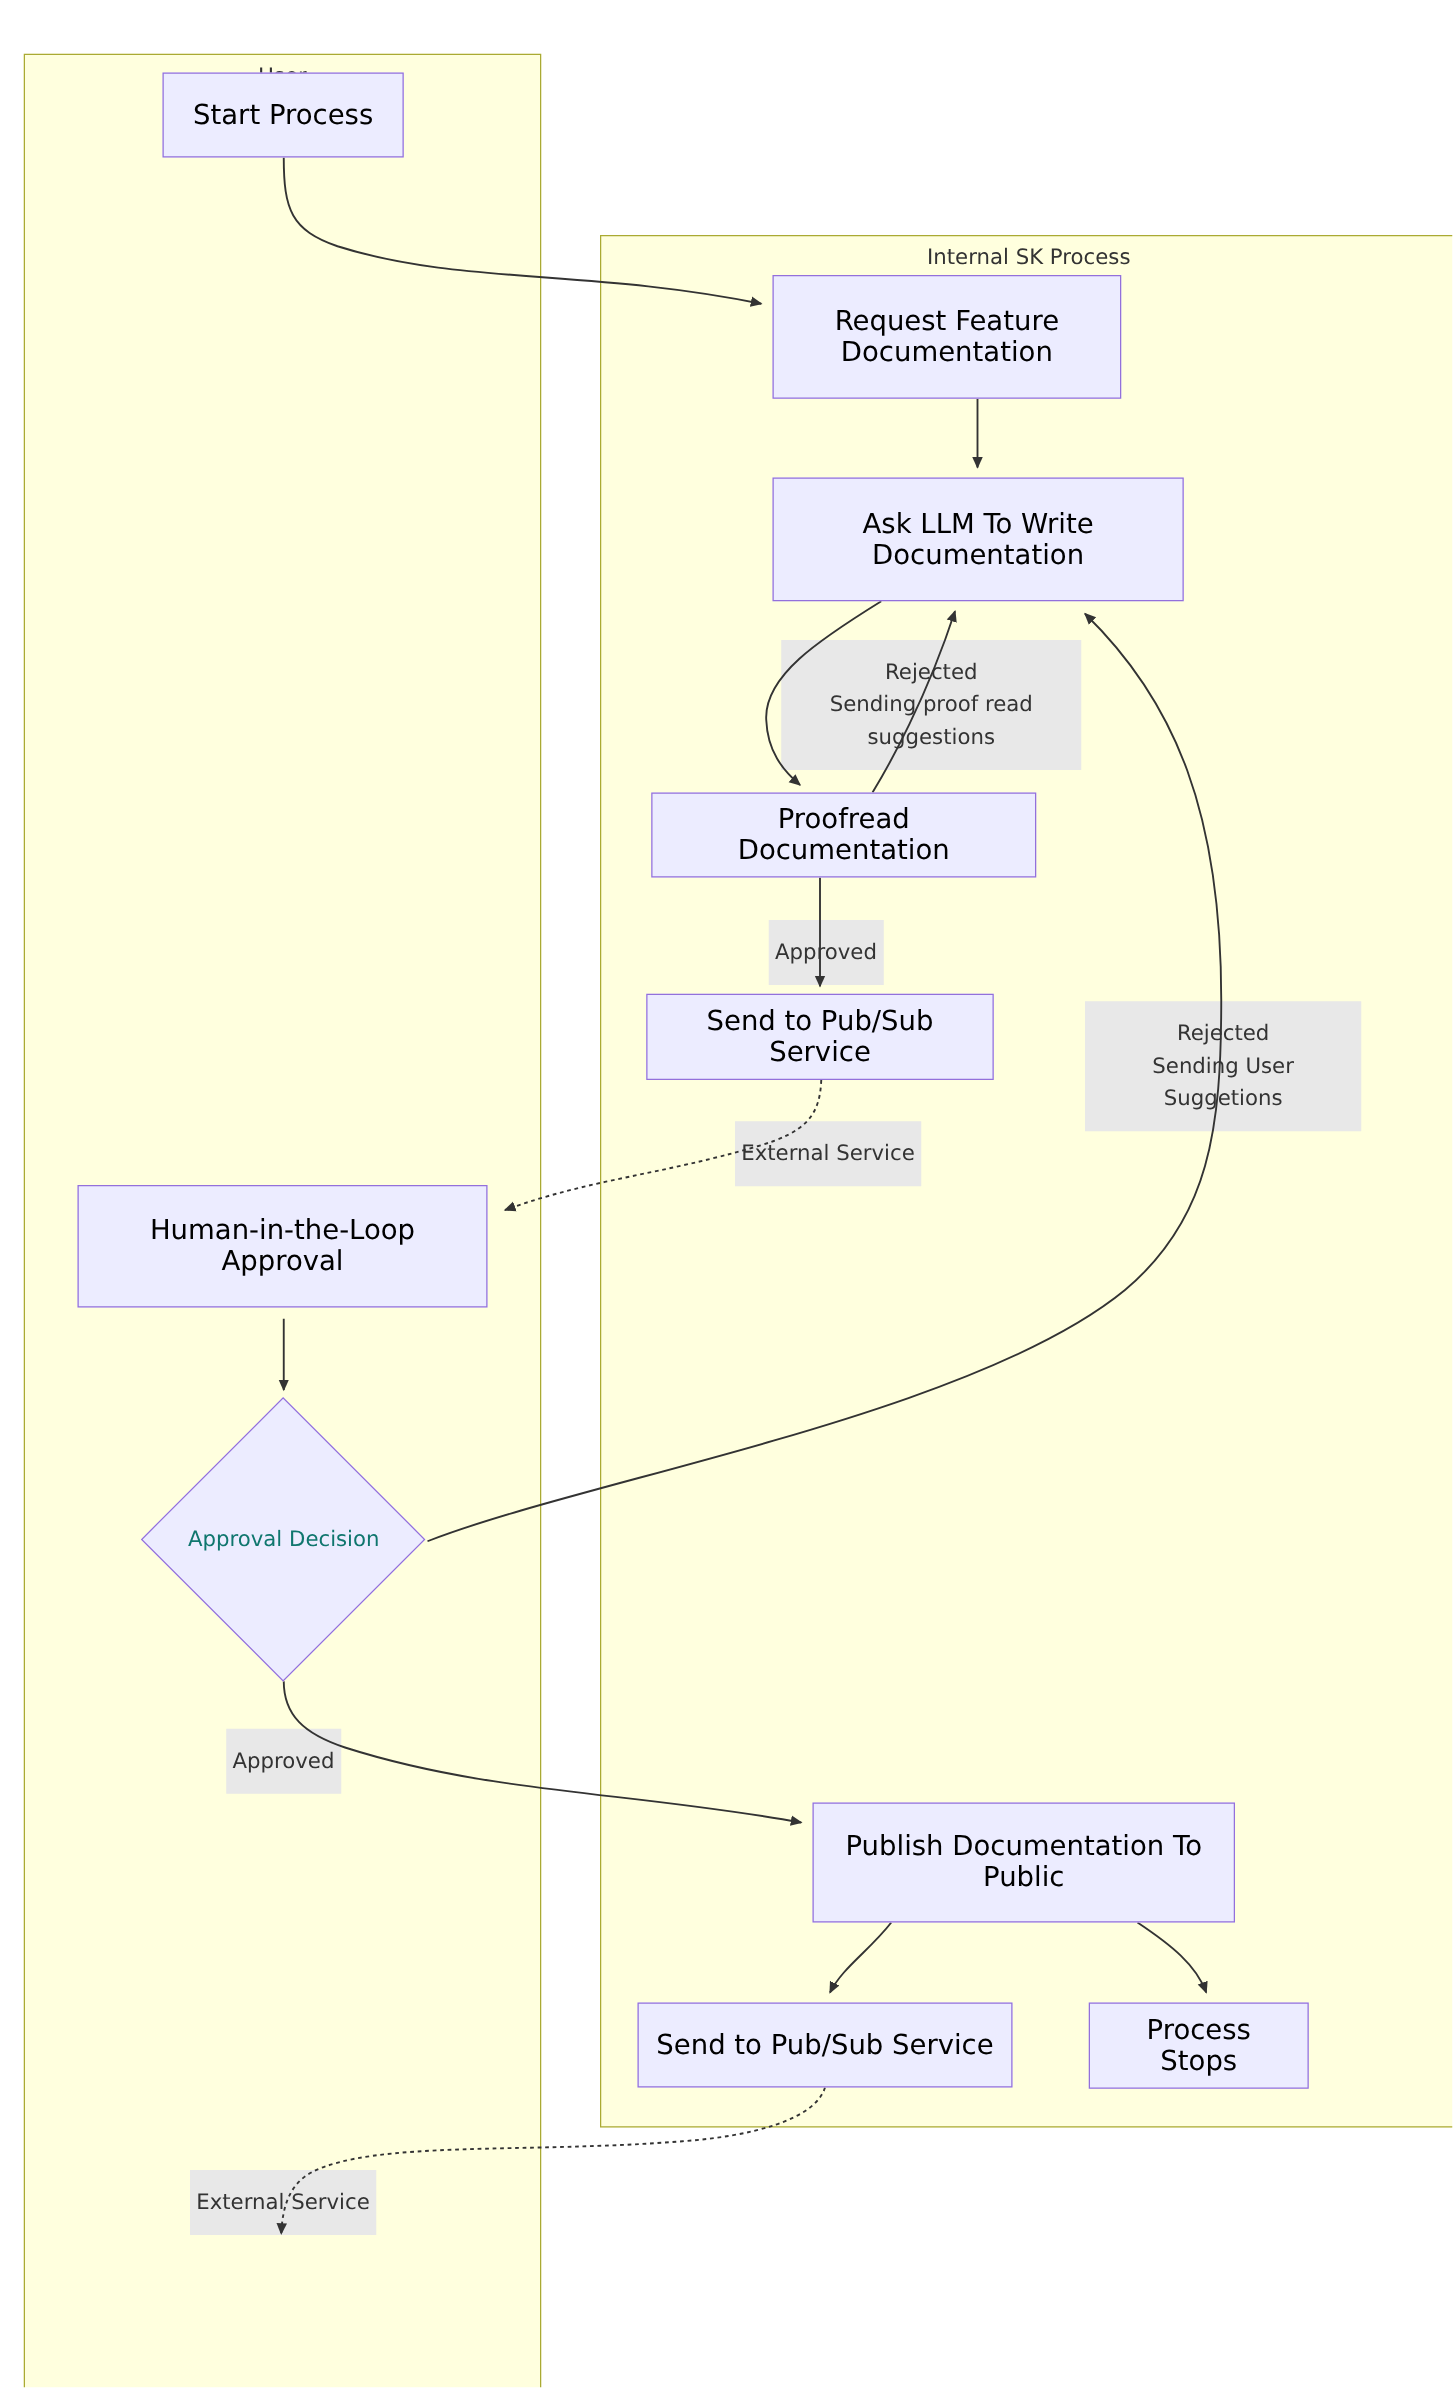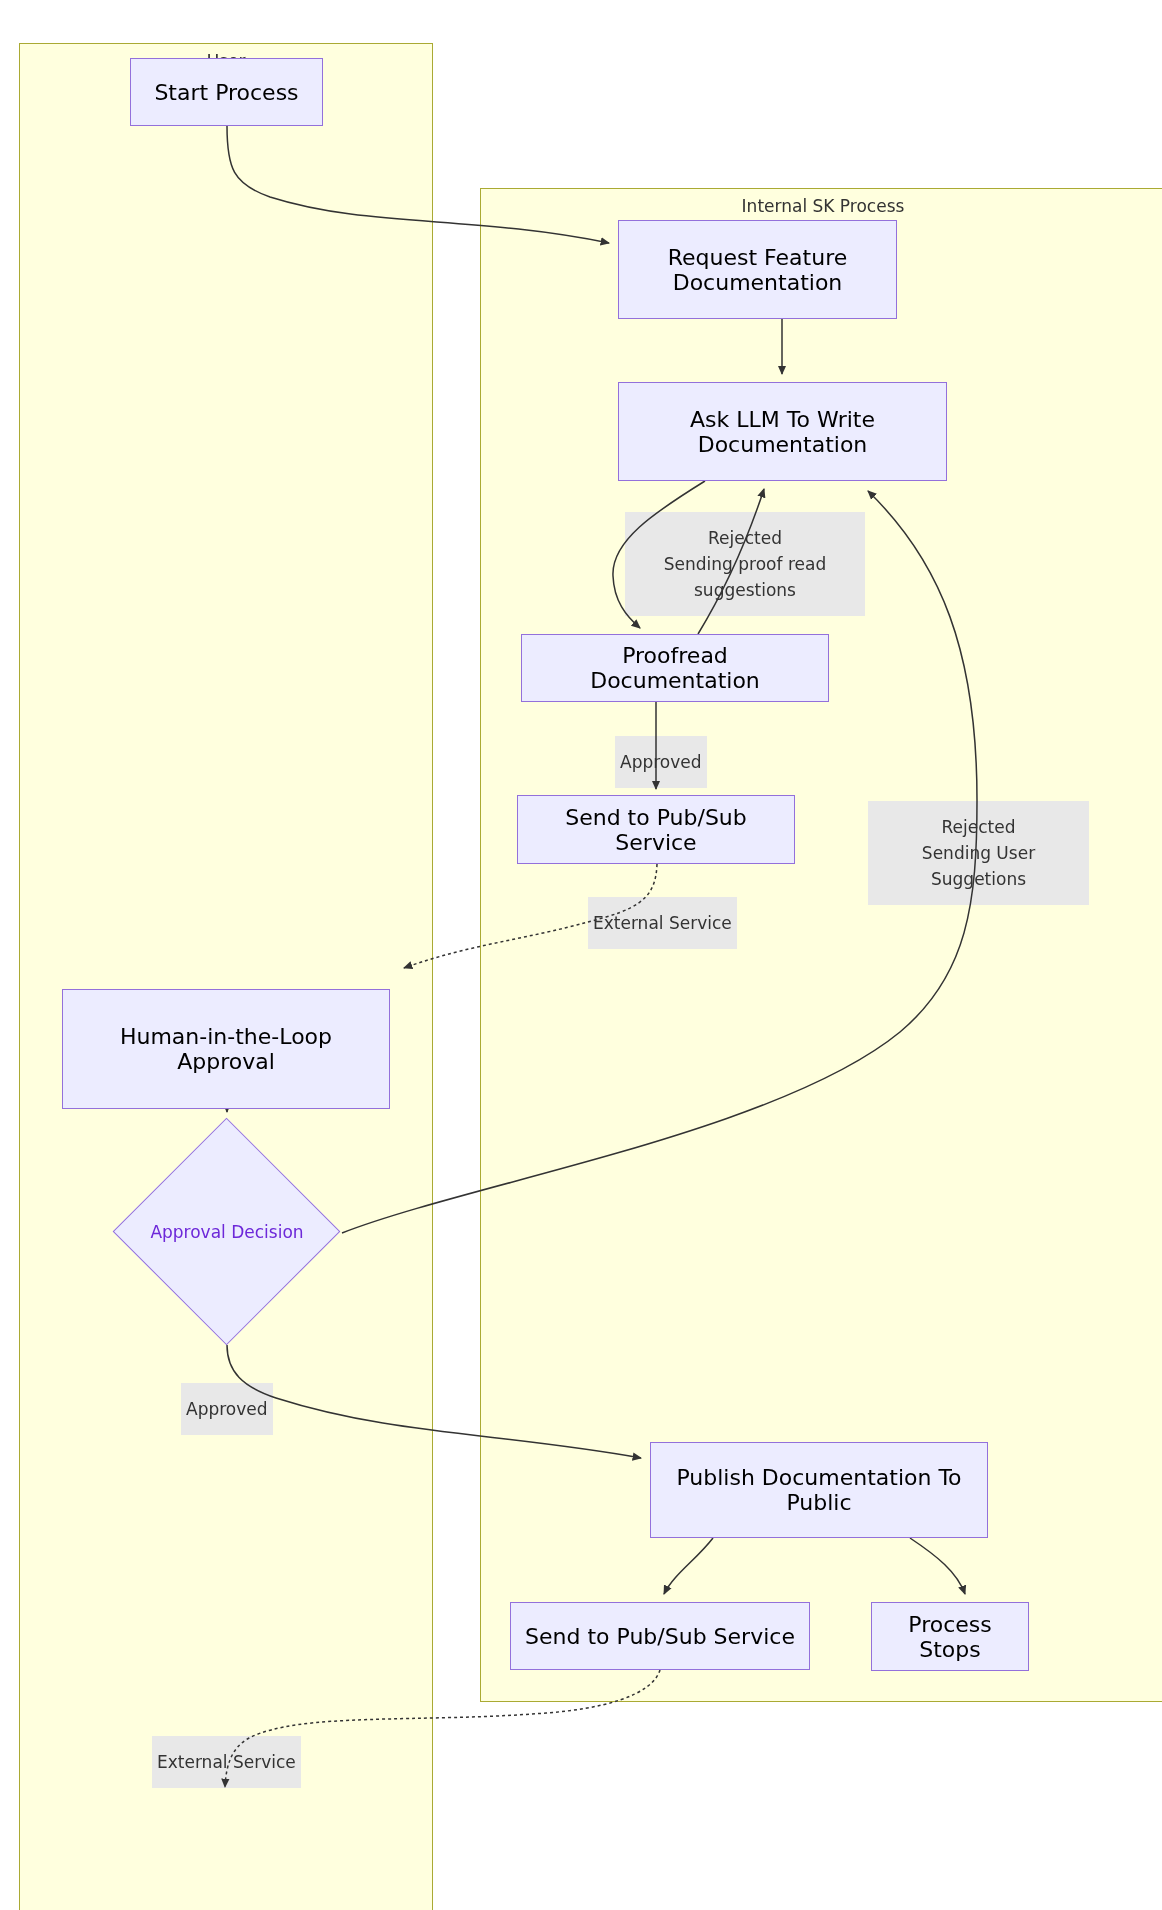--- a/index.html
+++ b/index.html
@@ -52,21 +52,21 @@
     background: #ECECFF;
     border: 1px solid #9370DB;
     box-sizing: border-box;
     transform: rotate(45deg);
   }
   .diamond-label {
     position: absolute;
     text-align: center;
     font-size: 17px;
     line-height: 25px;
-    color: #6d28d9;
+    color: #0f766e;
   }
   .edge-label {
     position: absolute;
     background: #e8e8e8;
     color: #333333;
     font-size: 17px;
     line-height: 26px;
     text-align: center;
     padding: 13px 5px;
     box-sizing: border-box;
@@ -118,20 +118,20 @@
       <path d="M 910 1538 C 937 1556 957 1572 965 1594" marker-end="url(#arrow)"></path>
       <path stroke-dasharray="3 3" d="M 660 1670 C 652 1696 601 1709 546 1713 C 421 1723 299 1712 249 1738 C 231 1748 226 1766 225 1787" marker-end="url(#arrow)"></path>
     </g>
   </svg>
 
   <div class="node" style="left:130px;top:58px;width:193px;height:68px">Start Process</div>
   <div class="node" style="left:618px;top:220px;width:279px;height:99px">Request Feature Documentation</div>
   <div class="node" style="left:618px;top:382px;width:329px;height:99px">Ask LLM To Write Documentation</div>
   <div class="node" style="left:521px;top:634px;width:308px;height:68px">Proofread Documentation</div>
   <div class="node" style="left:517px;top:795px;width:278px;height:69px">Send to Pub/Sub Service</div>
-  <div class="node" style="left:62px;top:989px;width:328px;height:120px">Human-in-the-Loop Approval</div>
+  <div class="node" style="left:62px;top:948px;width:328px;height:98px">Human-in-the-Loop Approval</div>
   <div class="diamond" style="left:146px;top:1151px;width:161px;height:161px"></div>
   <div class="diamond-label" style="left:117px;top:1220px;width:220px">Approval Decision</div>
   <div class="node" style="left:650px;top:1442px;width:338px;height:96px">Publish Documentation To Public</div>
   <div class="node" style="left:510px;top:1602px;width:300px;height:68px">Send to Pub/Sub Service</div>
-  <div class="node" style="left:871px;top:1602px;width:158px;height:69px">Process Stops</div>
+  <div class="node" style="left:871px;top:1602px;width:176px;height:69px">Process Stops</div>
 
 </div>
 
 </body></html>

